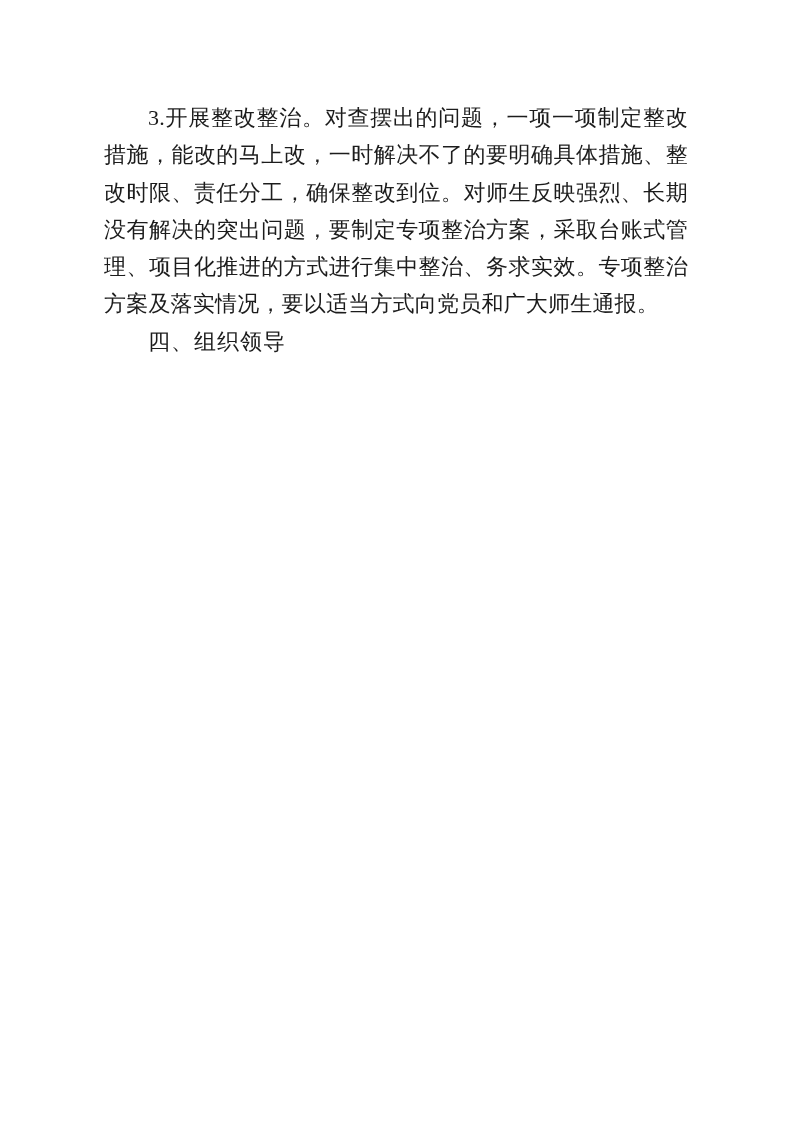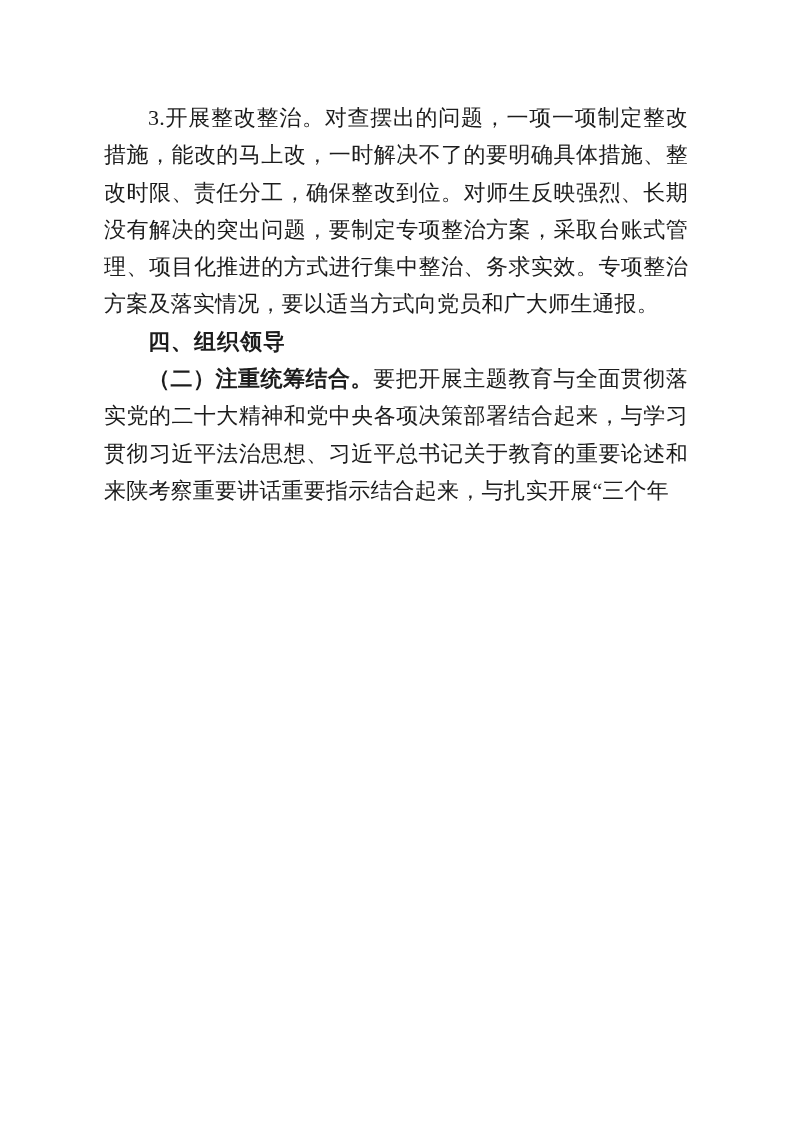--- a/index.html
+++ b/index.html
@@ -30,33 +30,32 @@
   .text-block p {
     margin: 0;
     padding: 0;
     text-indent: 2em;
   }
   .lead {
     font-weight: bold;
   }
   .heading {
     font-family: "Liberation Sans", "DejaVu Sans", sans-serif;
-    font-weight: 700;
+    font-weight: 400;
     letter-spacing: 1px;
   }
 </style>
 </head>
 <body>
 
 <div class="page">
   <div class="text-block">
 
     <p><span class="lead"></span><span>3.开展整改整治。对查摆出的问题，一项一项制定整改措施，能改的马上改，一时解决不了的要明确具体措施、整改时限、责任分工，确保整改到位。对师生反映强烈、长期没有解决的突出问题，要制定专项整治方案，采取台账式管理、项目化推进的方式进行集中整治、务求实效。专项整治方案及落实情况，要以适当方式向党员和广大师生通报。</span></p>
 
 
     <p class="heading"><span>四、组织领导</span></p>
 
 
 
-    <p><span class="lead">（二）注重统筹结合。</span><span>要把开展主题教育与全面贯彻落实党的二十大精神和党中央各项决策部署结合起来，与学习贯彻习近平法治思想、习近平总书记关于教育的重要论述和来陕考察重要讲话重要指示结合起来，与扎实开展“三个年</span></p>
 
   </div>
 </div>
 
 </body></html>

